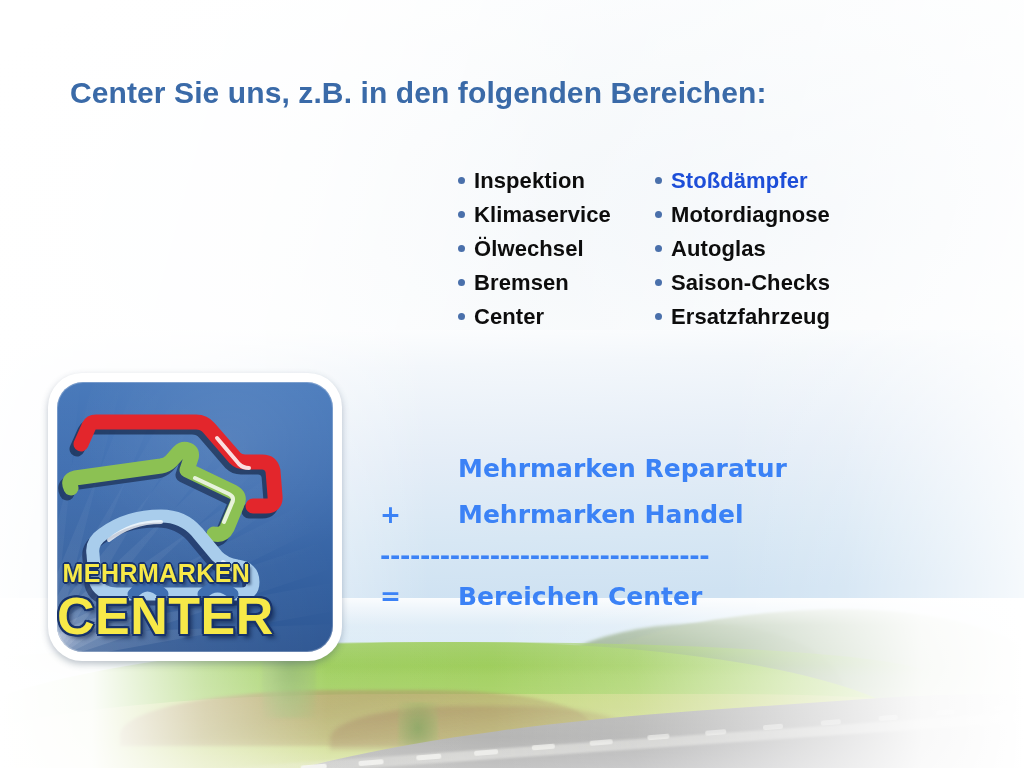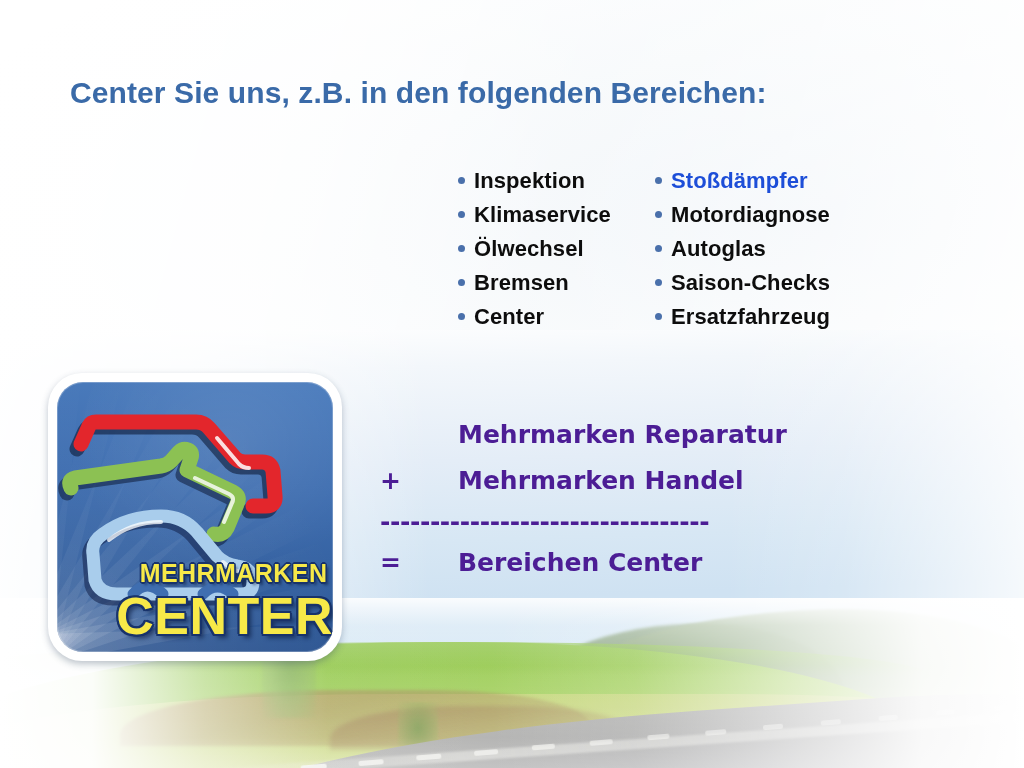--- a/index.html
+++ b/index.html
@@ -169,24 +169,24 @@
     width:7px; height:7px; border-radius:50%;
     background:#4a70ab; flex:0 0 auto;
     position:relative; top:-4px;
   }
   .bullet-label {
     font-size:22px; font-weight:bold; color:#0d0d0d; letter-spacing:.1px;
   }
 
   
   .equation {
-    position:absolute; left:380px; top:412px;
+    position:absolute; left:380px; top:446px;
     font-family:"DejaVu Sans", sans-serif;
     font-weight:bold;
-    color:#4c1d95;
+    color:#3b82f6;
   }
   .eq-row { display:flex; align-items:baseline; height:46px; }
   .eq-op {
     width:78px; flex:0 0 auto;
     font-size:25px; line-height:46px;
   }
   .eq-text { font-size:25px; line-height:46px; white-space:nowrap; }
   .eq-rule {
     height:36px; line-height:36px;
     font-size:25px; letter-spacing:-.4px;
@@ -218,21 +218,21 @@
     background:linear-gradient(90deg, rgba(255,255,255,.17) 0%, rgba(255,255,255,.07) 55%, rgba(255,255,255,0) 100%);
     transform-origin:0% 100%;
   }
   .plate-sheen {
     position:absolute; left:0; top:0; width:100%; height:100%;
     background:radial-gradient(ellipse 220px 190px at 62% 22%, rgba(255,255,255,.10) 0%, rgba(255,255,255,0) 70%);
   }
   .cars { position:absolute; left:0; top:0; width:100%; height:100%; }
   .logo-text {
     position:absolute; left:0; right:0; bottom:8px;
-    text-align:right;
+    text-align:left;
   }
   .logo-line1 {
     font-family:"Liberation Sans", sans-serif;
     font-weight:bold; font-size:26px;
     letter-spacing:.5px;
     color:#f7e948;
     transform:scaleX(.96);
     text-shadow:
       -1.6px 0 0 #18336b, 1.6px 0 0 #18336b, 0 -1.6px 0 #18336b, 0 1.6px 0 #18336b,
       -1.2px -1.2px 0 #18336b, 1.2px -1.2px 0 #18336b, -1.2px 1.2px 0 #18336b, 1.2px 1.2px 0 #18336b,

